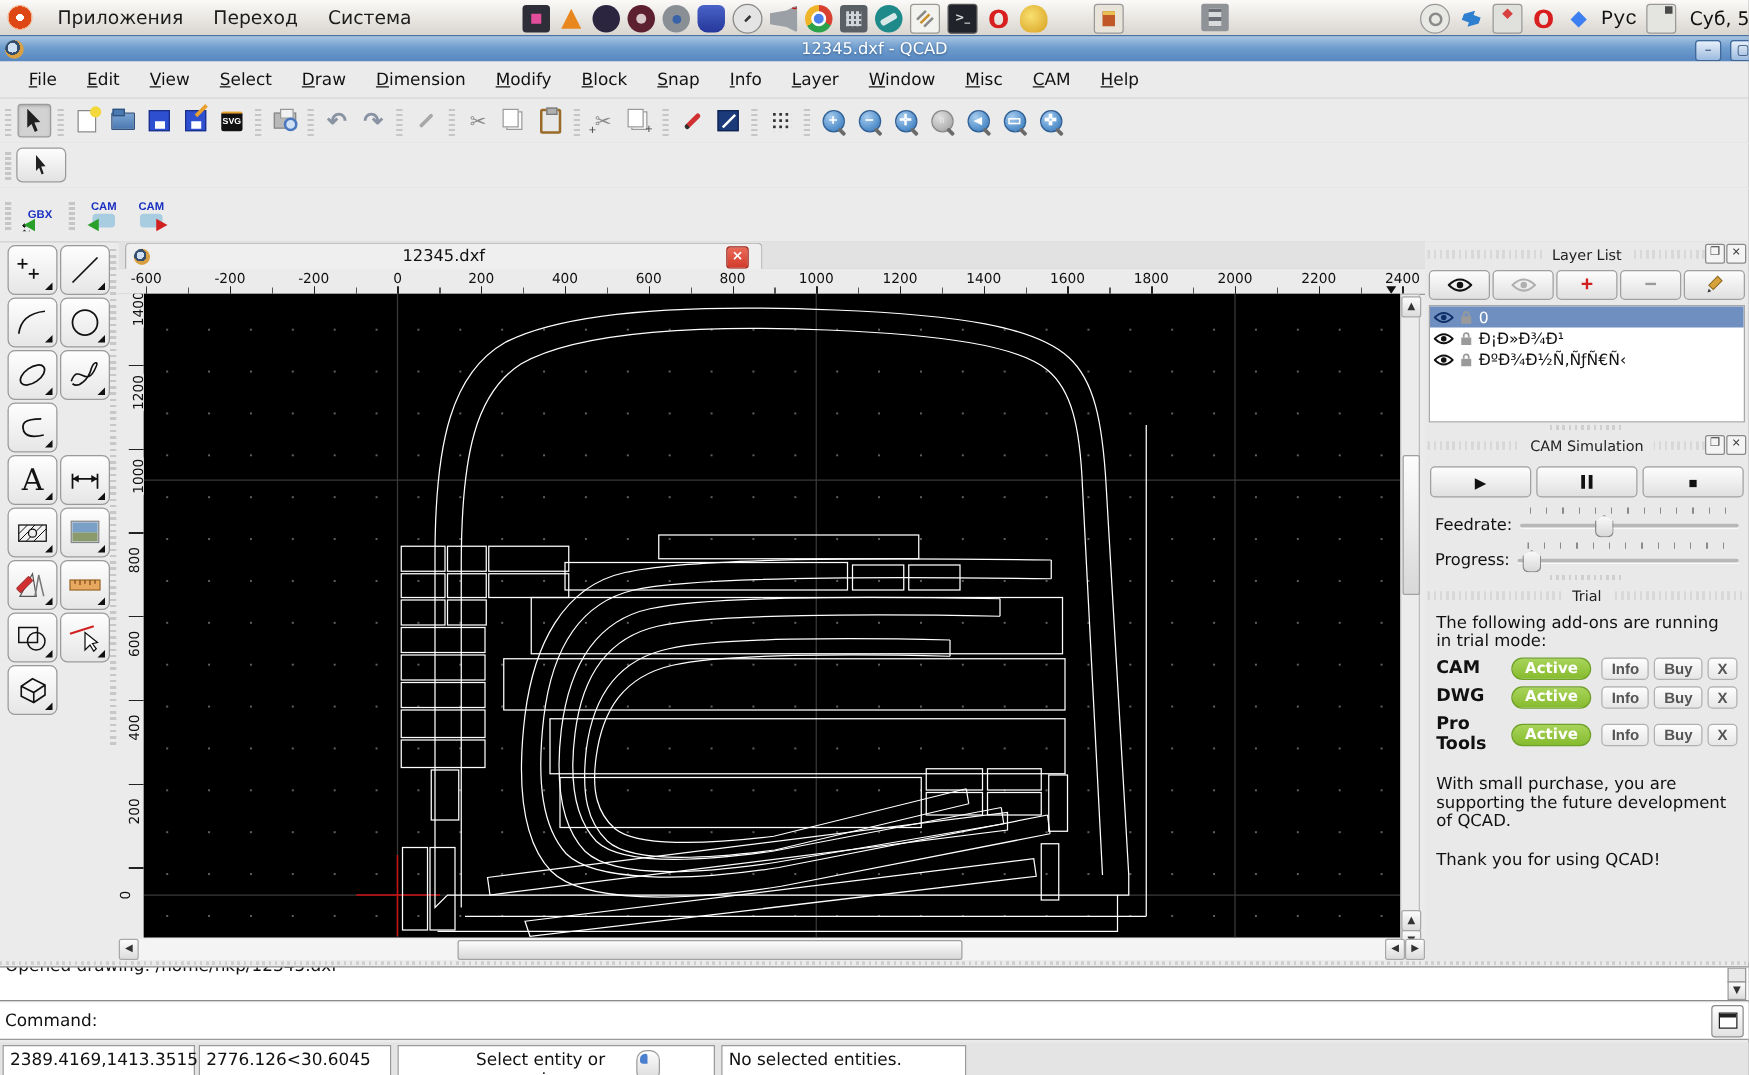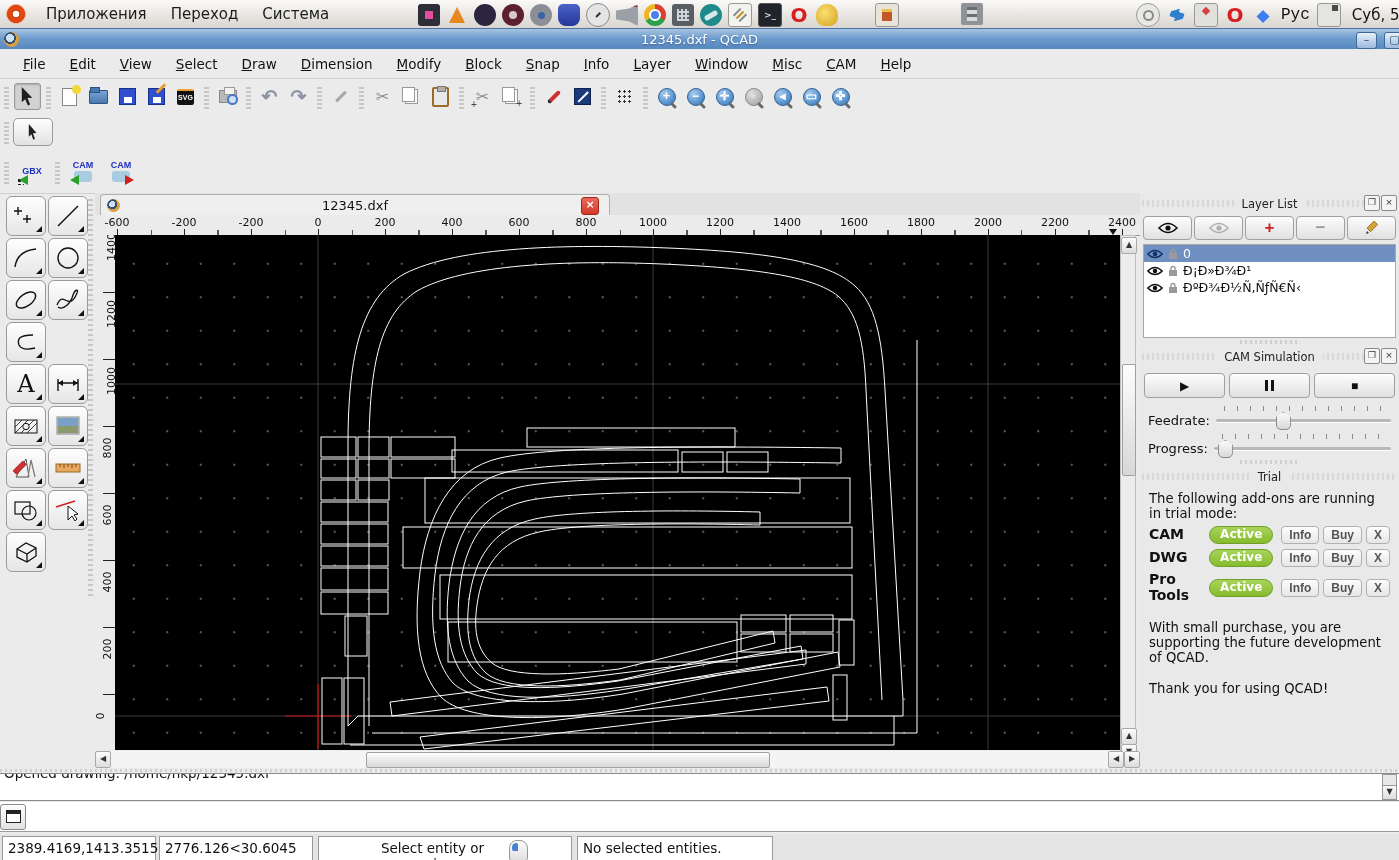--- a/index.html
+++ b/index.html
@@ -743,20 +743,21 @@
     <div class="inner">
       <div>Opened drawing: /home/nkp/12345.dxf</div>
     </div>
     <div class="msb">
       <div class="thumb"></div>
       <div class="down">▼</div>
     </div>
   </div>
 
   <div class="abs cmdrow">
+    <span class="cmdtext">Command:</span>
     <span class="cmdbtn">
         <span class="glyph"></span>
       </span>
   </div>
 
   <div class="abs statusbar">
     <div class="sfield" style="width:154px;">2389.4169,1413.3515</div>
     <div class="sfield" style="width:154px;">2776.126&lt;30.6045</div>
     <div class="sfield hint" style="width:254px;margin-left:2px;">
       <span style="max-width:140px;display:inline-block;">Select entity or region</span>

